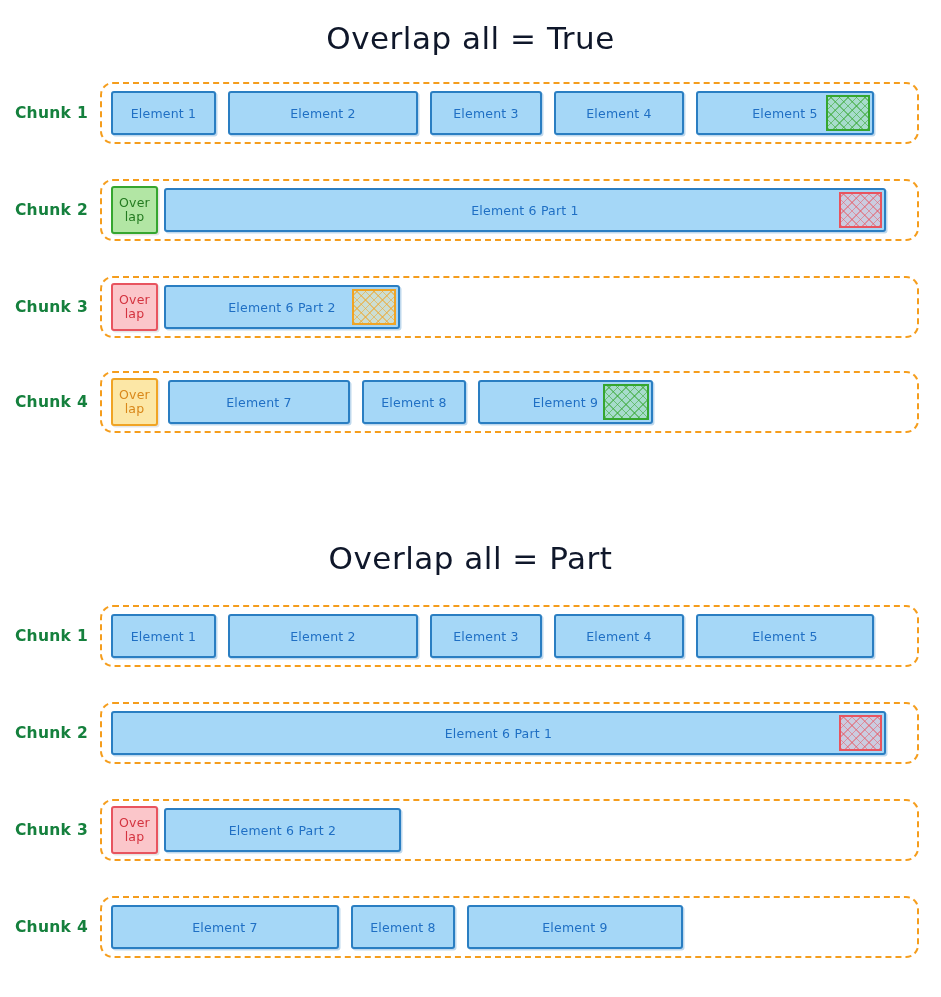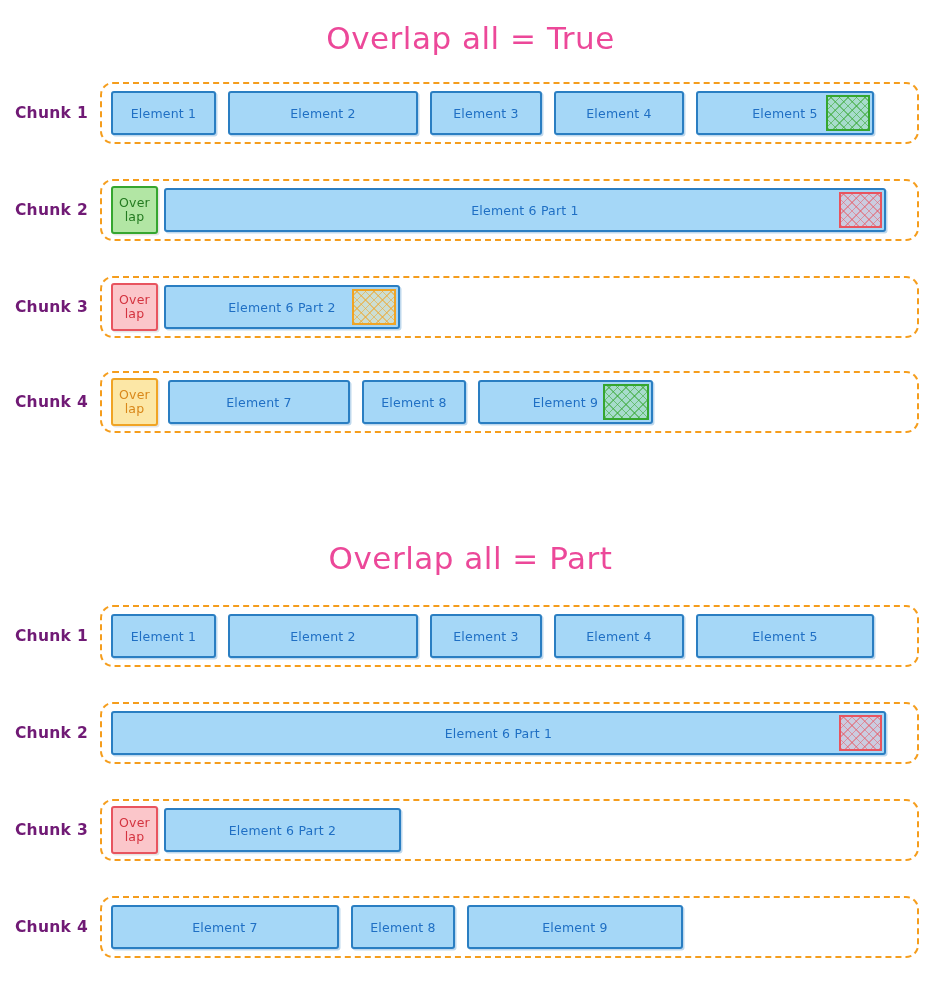--- a/index.html
+++ b/index.html
@@ -7,35 +7,35 @@
     width:941px;height:997px;
     background:#ffffff;
     font-family:"DejaVu Sans", sans-serif;
     overflow:hidden;
     position:relative;
   }
   .section{position:relative;}
   .section-title{
     text-align:center;
     font-size:31px;
-    color:#ec4899;
+    color:#0f172a;
     letter-spacing:.5px;
     font-weight:400;
     font-family:"DejaVu Sans", sans-serif;
   }
   .row{
     position:relative;
     display:flex;
     align-items:center;
   }
   .chunk-label{
     width:100px;
     text-align:right;
     padding-right:12px;
-    color:#701a75;
+    color:#15803d;
     font-size:15.5px;
     font-weight:600;
     letter-spacing:.3px;
     flex:0 0 auto;
     box-sizing:border-box;
   }
   .chunk-box{
     position:relative;
     flex:1 1 auto;
     border:2.6px dashed #f59d1c;

